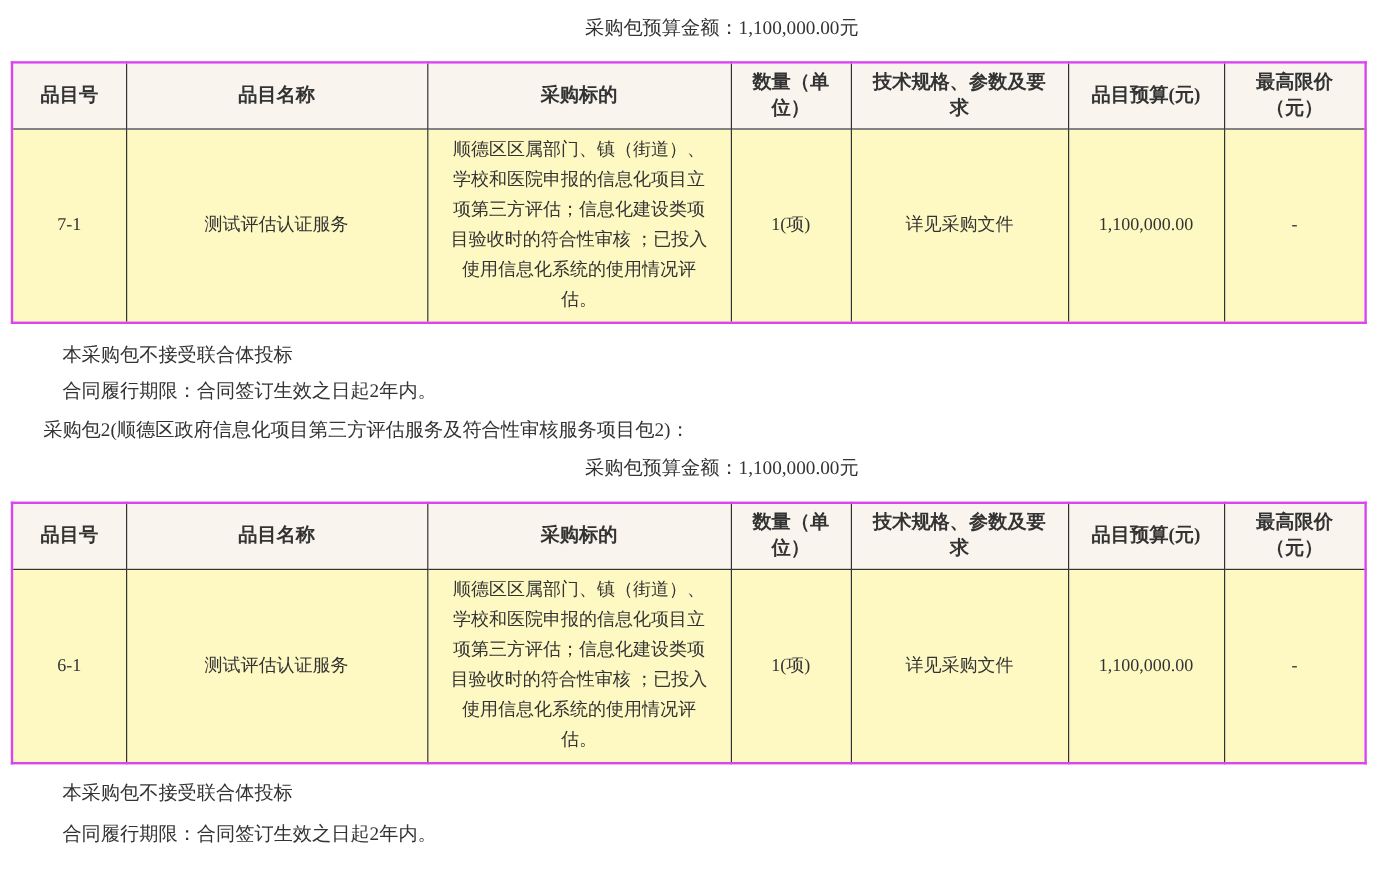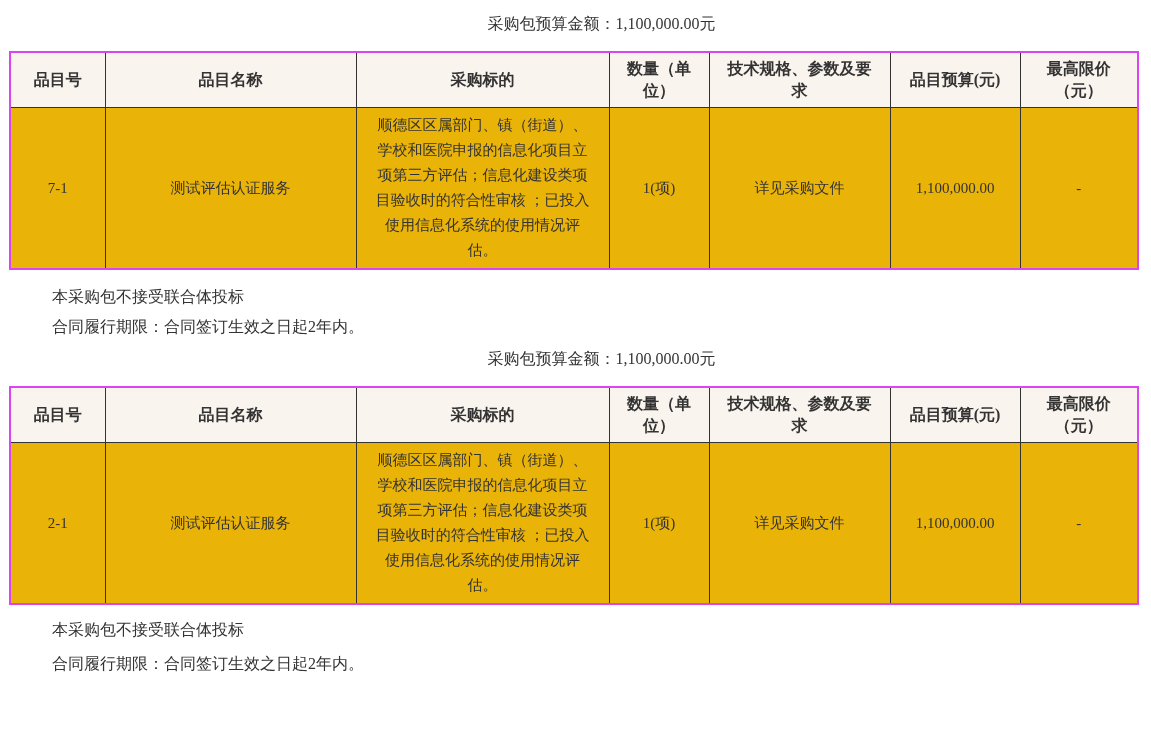--- a/index.html
+++ b/index.html
@@ -49,21 +49,21 @@
     font-size: 16px;
     height: 50px;
     padding: 2px 12px;
     line-height: 22px;
     white-space: pre-line;
   }
   table.items td {
     height: 156px;
     padding: 2px 10px;
     line-height: 25px;
-    background: #eab308;
+    background: #fef9c3;
   }
   td.subject-cell {
     white-space: pre-line;
     padding: 2px 12px;
   }
   td.num-cell {
     text-align: right;
     padding-right: 9px;
   }
   td.dash-cell {
@@ -123,20 +123,21 @@
         <td>详见采购文件</td>
         <td class="num-cell">1,100,000.00</td>
         <td class="dash-cell">-</td>
       </tr>
     </tbody>
   </table>
 
   <p id="p1-note1" class="pkg-note">本采购包不接受联合体投标</p>
   <p id="p1-note2" class="pkg-note">合同履行期限：合同签订生效之日起2年内。</p>
 
+  <p id="p2-title" class="pkg-title">采购包2(顺德区政府信息化项目第三方评估服务及符合性审核服务项目包2)：</p>
   <p id="p2-budget" class="pkg-budget">采购包预算金额：1,100,000.00元</p>
 
   <table class="items" id="table2">
     <colgroup>
       <col class="c1">
         <col class="c2">
         <col class="c3">
         <col class="c4">
         <col class="c5">
         <col class="c6">
@@ -151,21 +152,21 @@
 位）</th>
         <th>技术规格、参数及要
 求</th>
         <th>品目预算(元)</th>
         <th>最高限价
 （元）</th>
       </tr>
     </thead>
     <tbody>
       <tr>
-        <td>2-1</td>
+        <td>6-1</td>
         <td>测试评估认证服务</td>
         <td class="subject-cell">顺德区区属部门、镇（街道）、
 学校和医院申报的信息化项目立
 项第三方评估；信息化建设类项
 目验收时的符合性审核 ；已投入
 使用信息化系统的使用情况评
 估。</td>
         <td>1(项)</td>
         <td>详见采购文件</td>
         <td class="num-cell">1,100,000.00</td>

